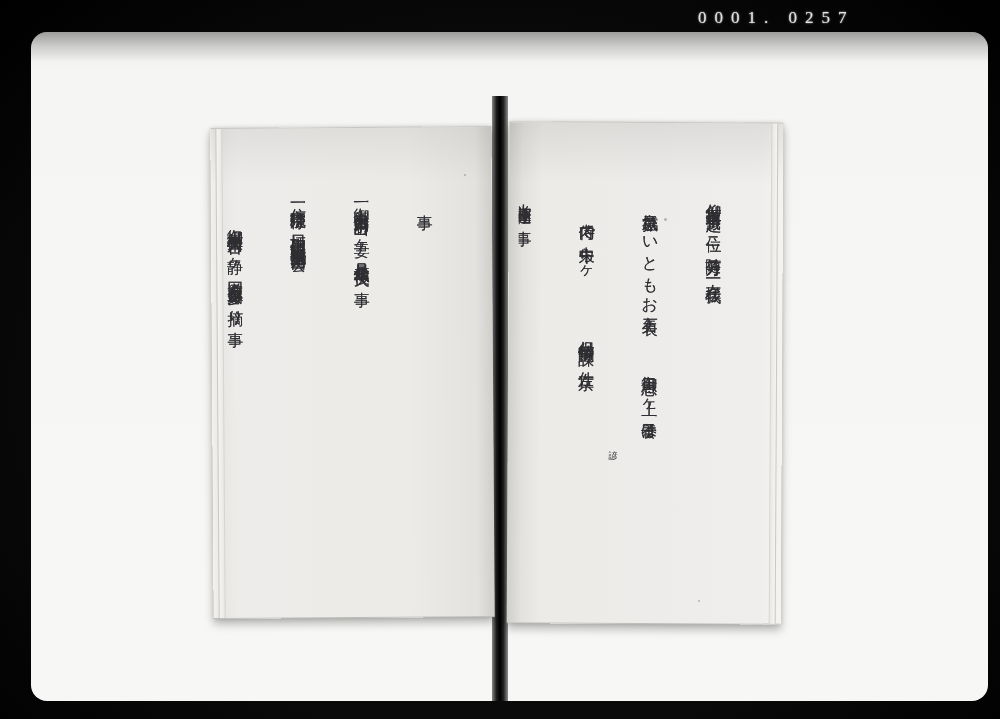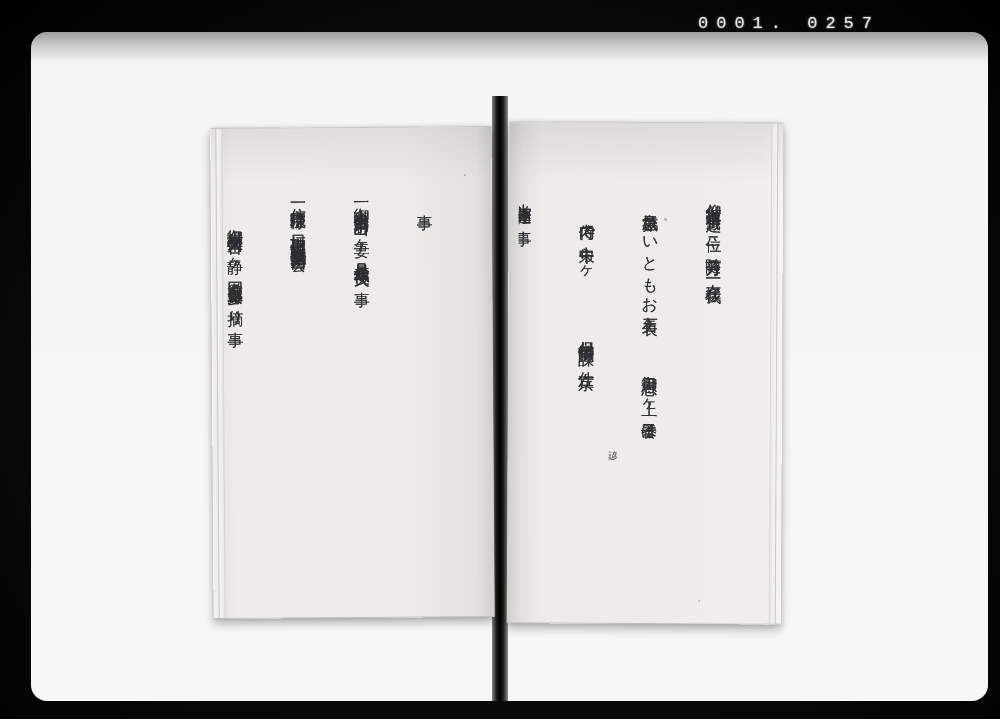--- a/index.html
+++ b/index.html
@@ -5,22 +5,22 @@
   html,body{margin:0;padding:0;}
   body{
     width:1000px;height:719px;position:relative;overflow:hidden;
     background:#060606;
     font-family:"DejaVu Sans",sans-serif;
   }
   
   .frame{position:absolute;inset:0;background:radial-gradient(ellipse at 50% 55%, #0a0a0a 60%, #000 100%);}
   
   .counter{
-    position:absolute;top:14px;left:698px;
-    font-family:Liberation Mono, monospace;
+    position:absolute;top:8px;left:698px;
+    font-family:Liberation Serif, serif;
     font-size:17px;letter-spacing:8px;color:#e4e4e4;
     text-shadow:0 0 2px rgba(255,255,255,.8);
     filter:blur(.3px);
     white-space:pre;
   }
   
   .sheet{
     position:absolute;left:31px;top:32px;width:957px;height:669px;
     border-radius:16px;
     background:linear-gradient(180deg,#d9d9d7 0px,#efefed 14px,#f5f5f3 40px,#f6f6f4 55%,#f7f7f5 100%);

